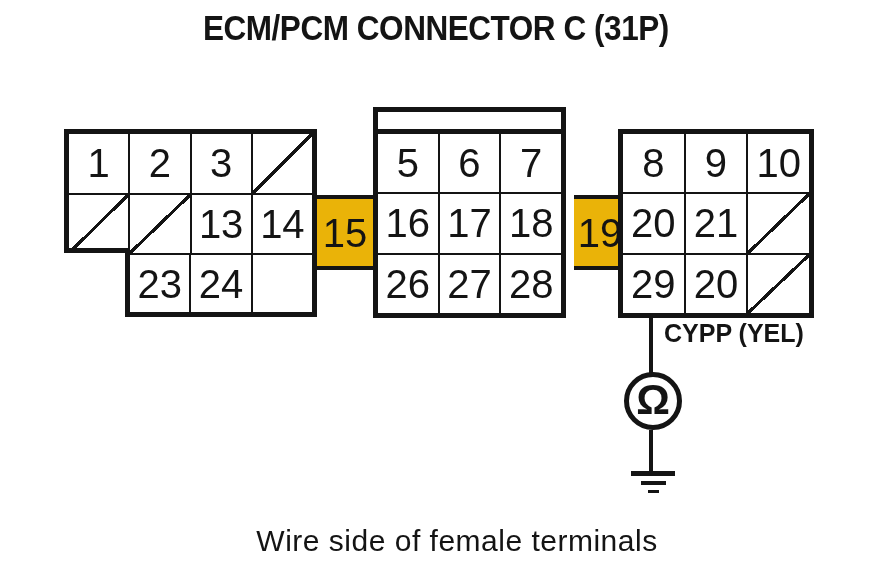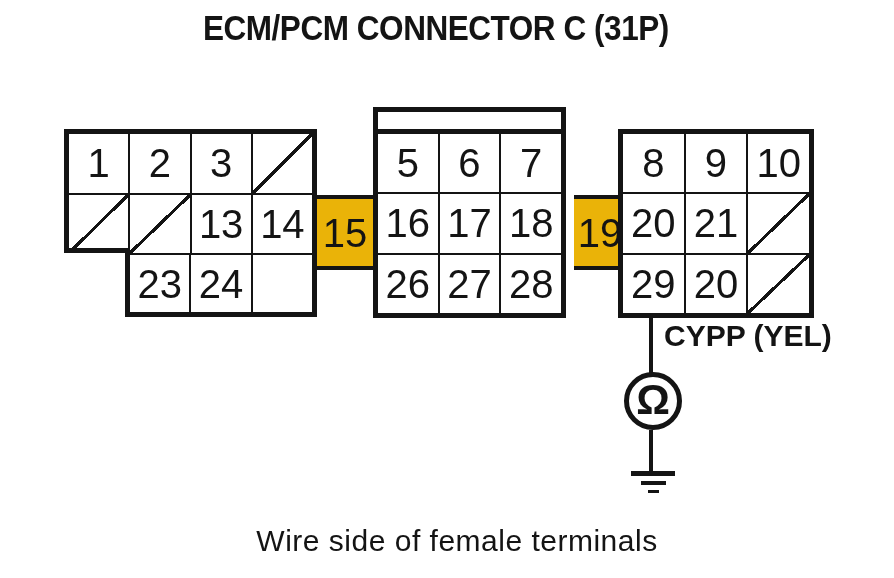--- a/index.html
+++ b/index.html
@@ -97,21 +97,21 @@
   }
   #bridge-15 { left: 317px; width: 56px; }
   #bridge-19 { left: 566px; width: 52px; margin-left: 8px; }
   
   .wire { position: absolute; width: 4px; background: var(--ink); }
   #wire-upper { left: 649px; top: 317px; height: 57px; }
   #wire-lower { left: 649px; top: 430px; height: 43px; }
   .wire-label {
     position: absolute;
     left: 664px; top: 319px;
-    font-size: 30px;
+    font-size: 25px;
     font-weight: bold;
     white-space: nowrap;
   }
   .meter {
     position: absolute;
     left: 624px; top: 372px; width: 58px; height: 58px;
     border: 5px solid var(--ink);
     border-radius: 50%;
     background: #ffffff;
     display: flex; align-items: center; justify-content: center;

